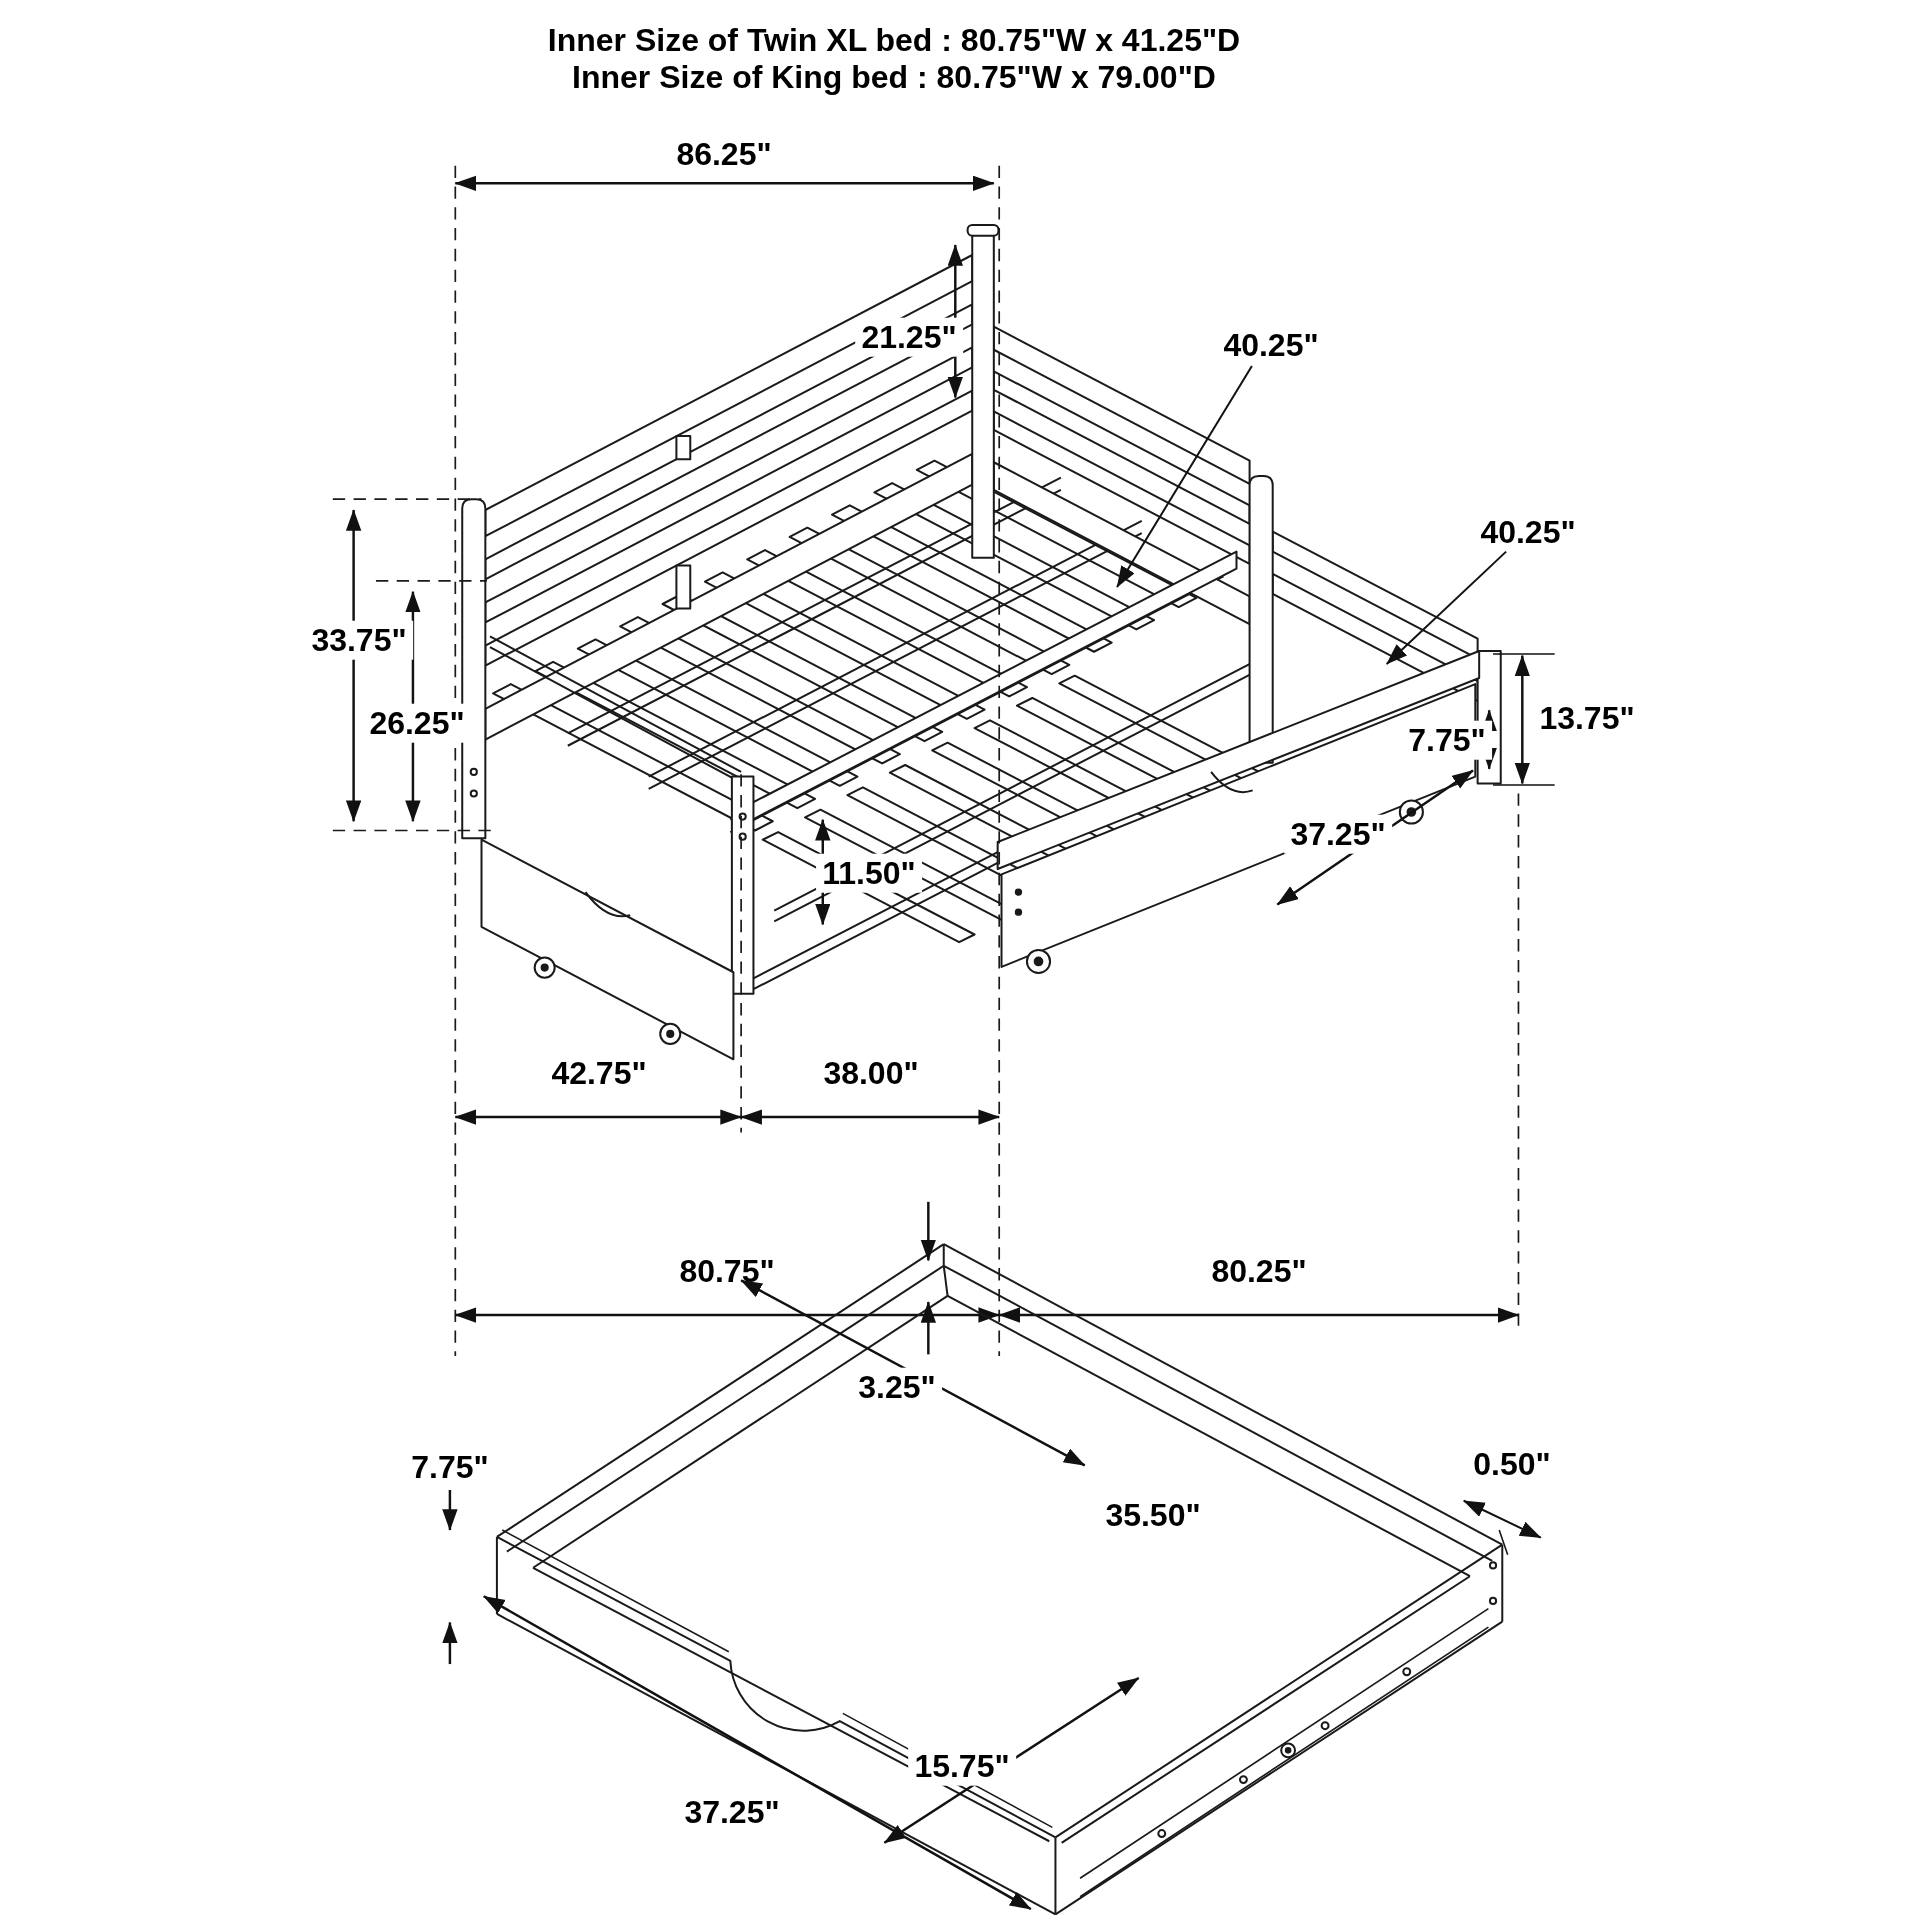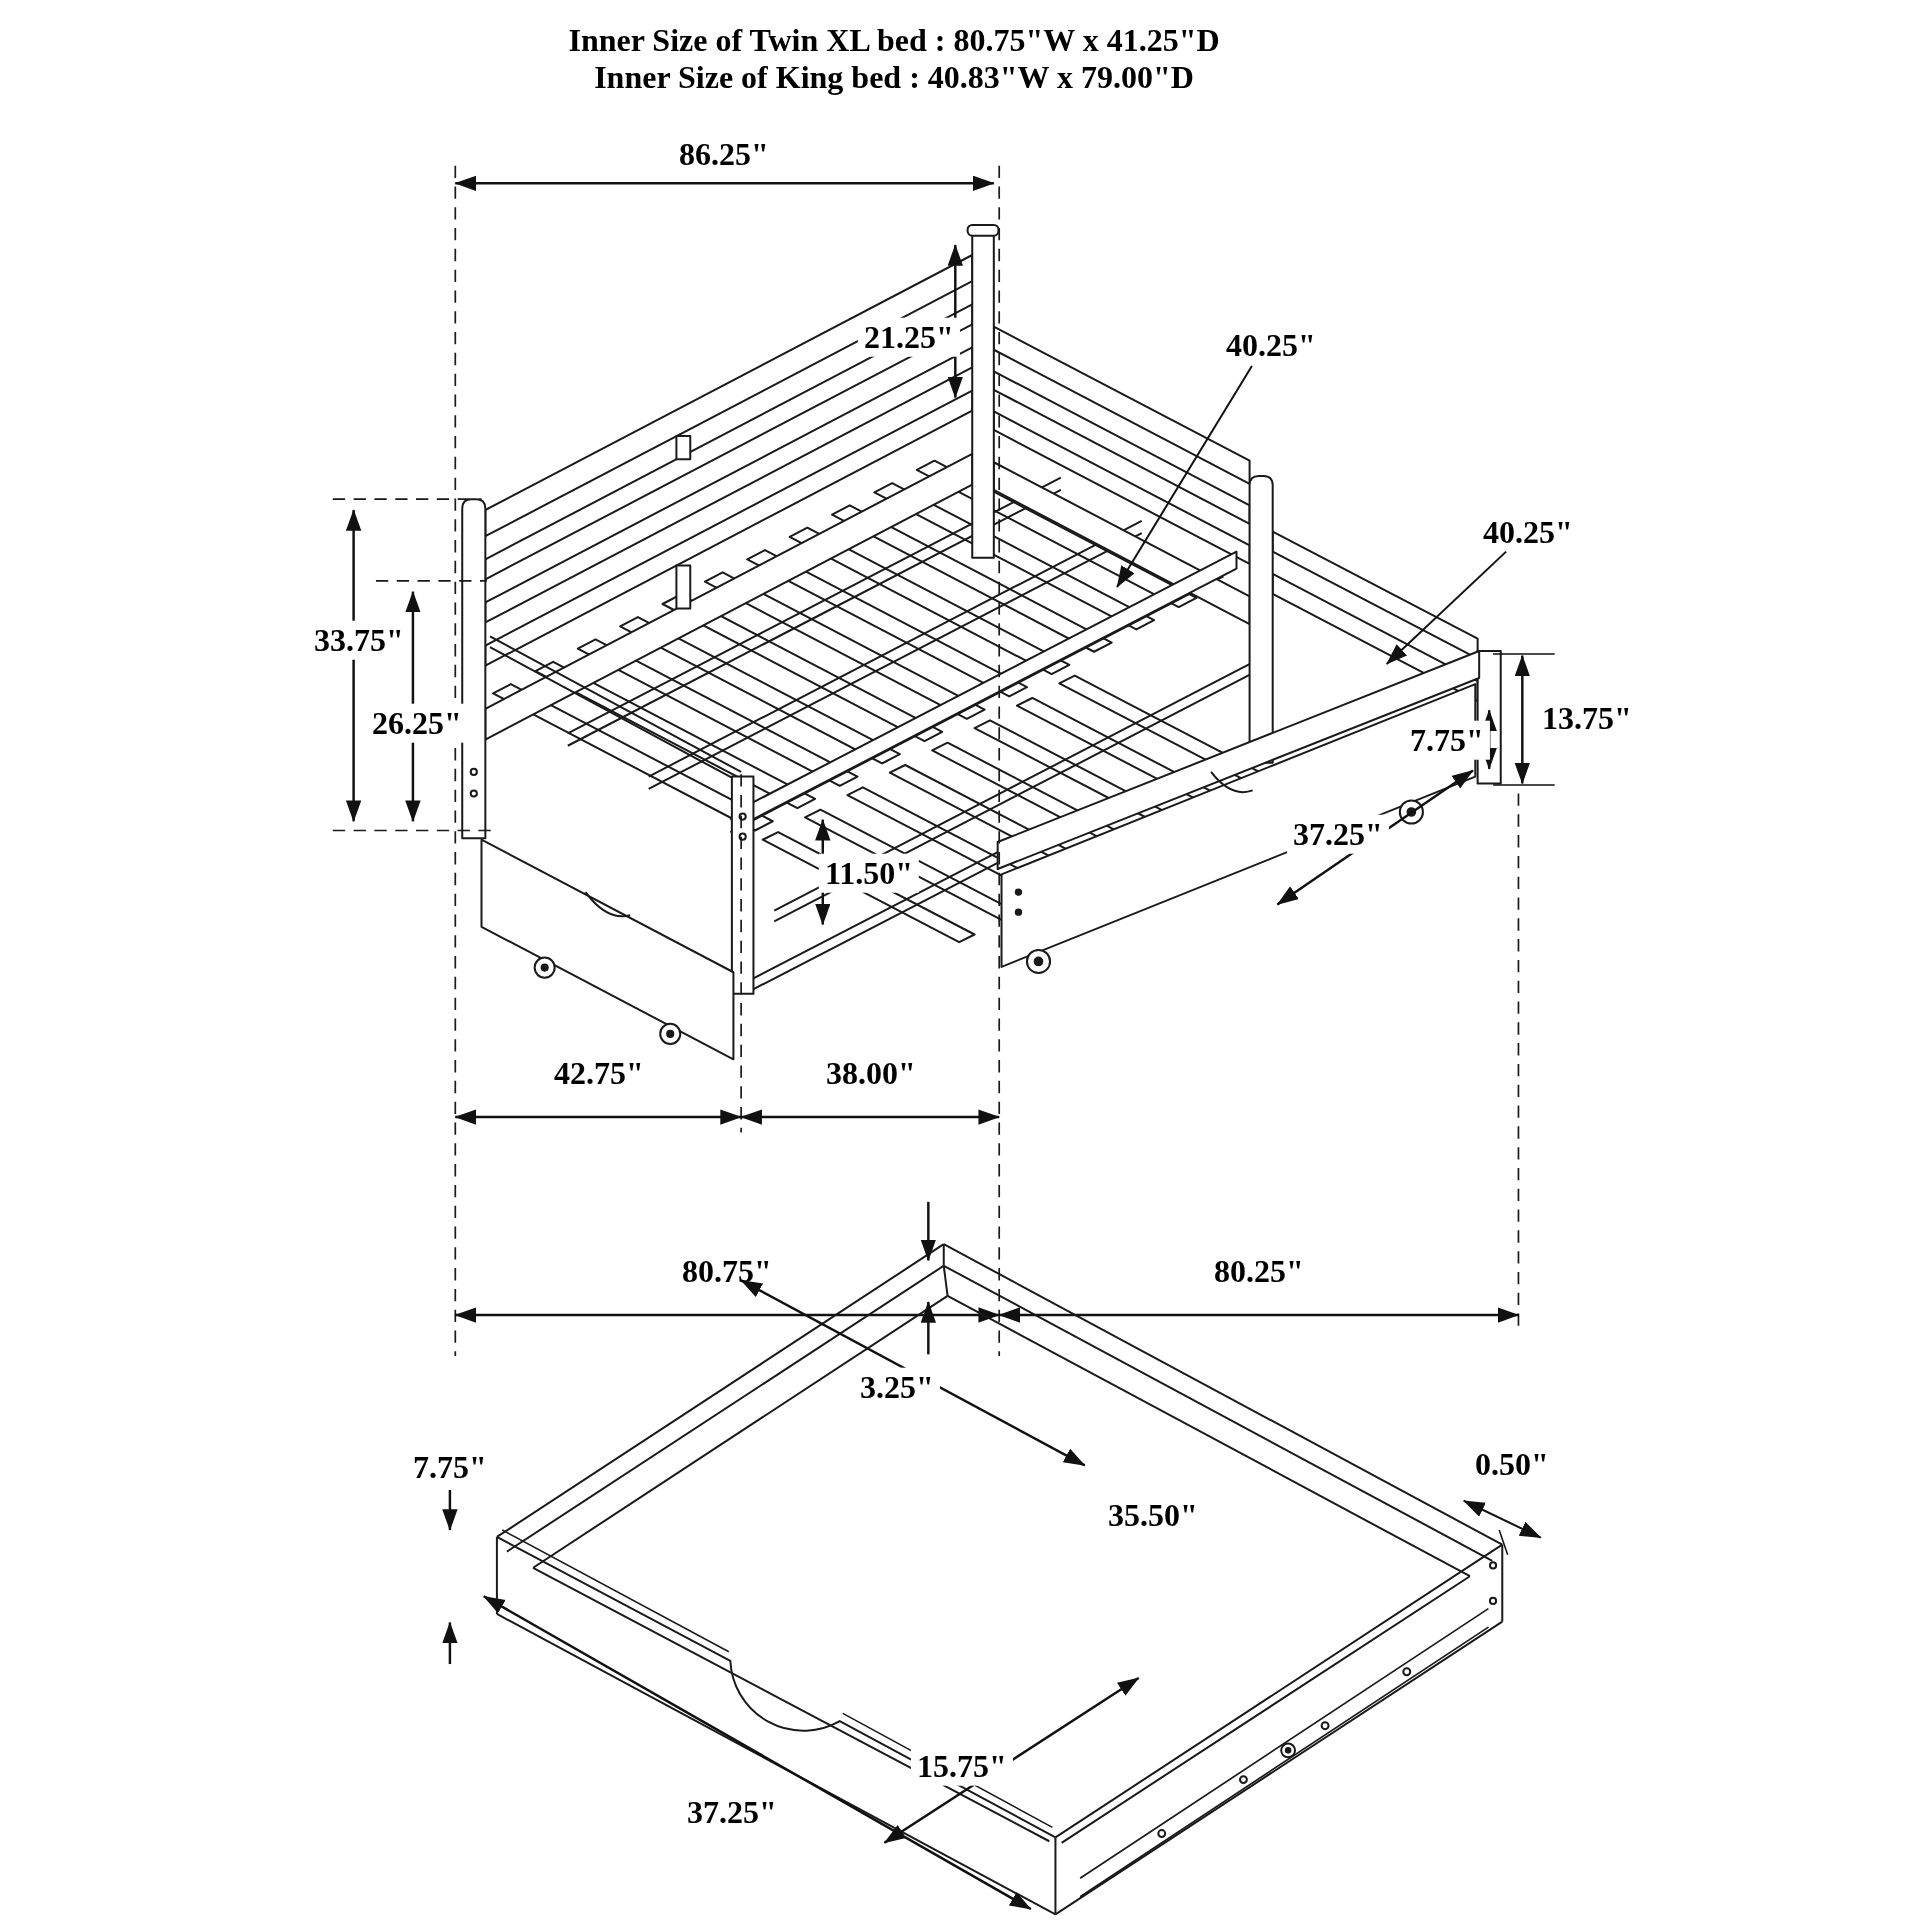--- a/index.html
+++ b/index.html
@@ -1,17 +1,17 @@
 <!DOCTYPE html>
 <html style="font-size:12.3px"><head>
 <meta charset="utf-8">
 <style>
   html,body{margin:0;padding:0;background:#ffffff;}
   #stage{position:relative;width:1846px;height:1926px;background:#ffffff;overflow:hidden;
-         font-family:Liberation Serif, serif;}
+         font-family:Liberation Sans, sans-serif;}
   #art{position:absolute;left:0;top:0;width:1926px;height:1926px;}
   .titleblock{position:absolute;left:0;top:21.6px;width:1788px;text-align:center;
               font-weight:bold;font-size:32px;color:#000;line-height:1.18;}
   .dim{position:absolute;transform:translate(-50%,-50%);font-weight:bold;font-size:32px;
        color:#000;white-space:nowrap;letter-spacing:0px;}
   .dim.bg{background:#ffffff;padding:0.8px 6.2px;}
   svg{display:block;}
 </style>
 </head>
 <body>
@@ -198,21 +198,21 @@
       <path d="M1946,1986 L1957,2018" stroke-width="2"></path>
       <path d="M584,1934 L584,1986" marker-end="url(#ahE)"></path>
       <path d="M584,2160 L584,2106" marker-end="url(#ahE)"></path>
       <path d="M1148,2392 L1478,2178" marker-start="url(#ahS)" marker-end="url(#ahE)"></path>
       <path d="M628,2072 L1338,2478" marker-start="url(#ahS)" marker-end="url(#ahE)"></path>
     </g>
   </svg>
 
   <div class="titleblock">
     <div>Inner Size of Twin XL bed : 80.75"W x 41.25"D</div>
-    <div>Inner Size of King bed : 40.83"W x 79.00"D</div>
+    <div>Inner Size of King bed : 80.75"W x 79.00"D</div>
   </div>
 
   <div class="dim" style="left:724px;top:154px;">86.25"</div>
   <div class="dim bg" style="left:909px;top:337px;">21.25"</div>
   <div class="dim" style="left:1271px;top:345px;">40.25"</div>
   <div class="dim" style="left:1528px;top:532px;">40.25"</div>
   <div class="dim bg" style="left:359px;top:640px;">33.75"</div>
   <div class="dim bg" style="left:417px;top:723px;">26.25"</div>
   <div class="dim" style="left:1587px;top:718px;">13.75"</div>
   <div class="dim bg" style="left:1447px;top:740px;">7.75"</div>

